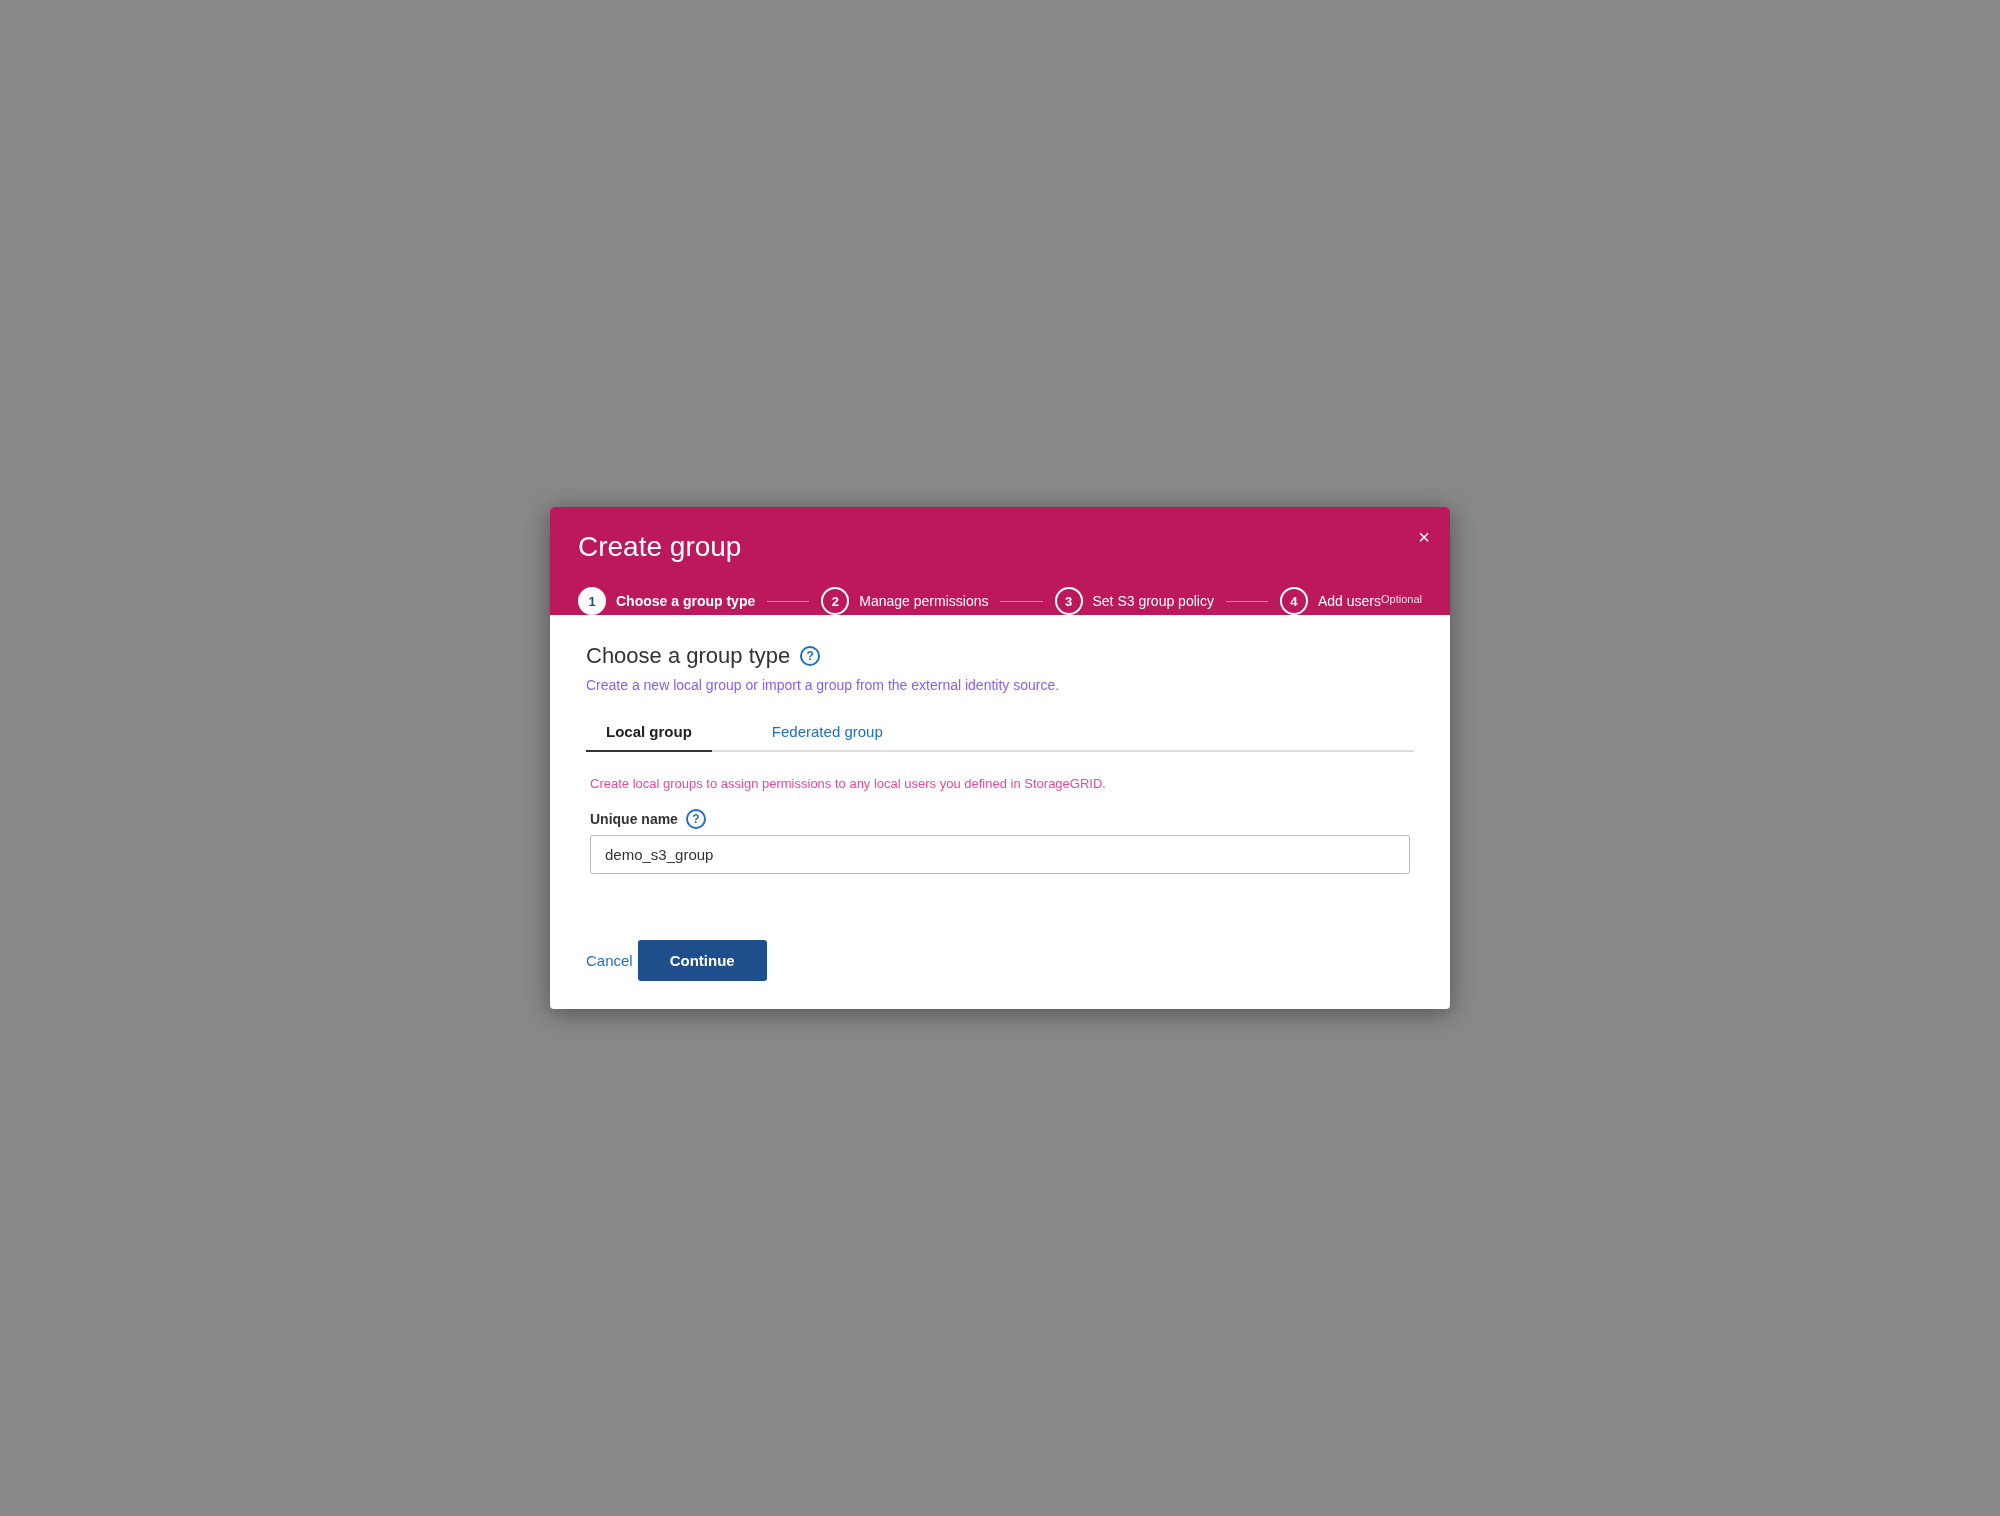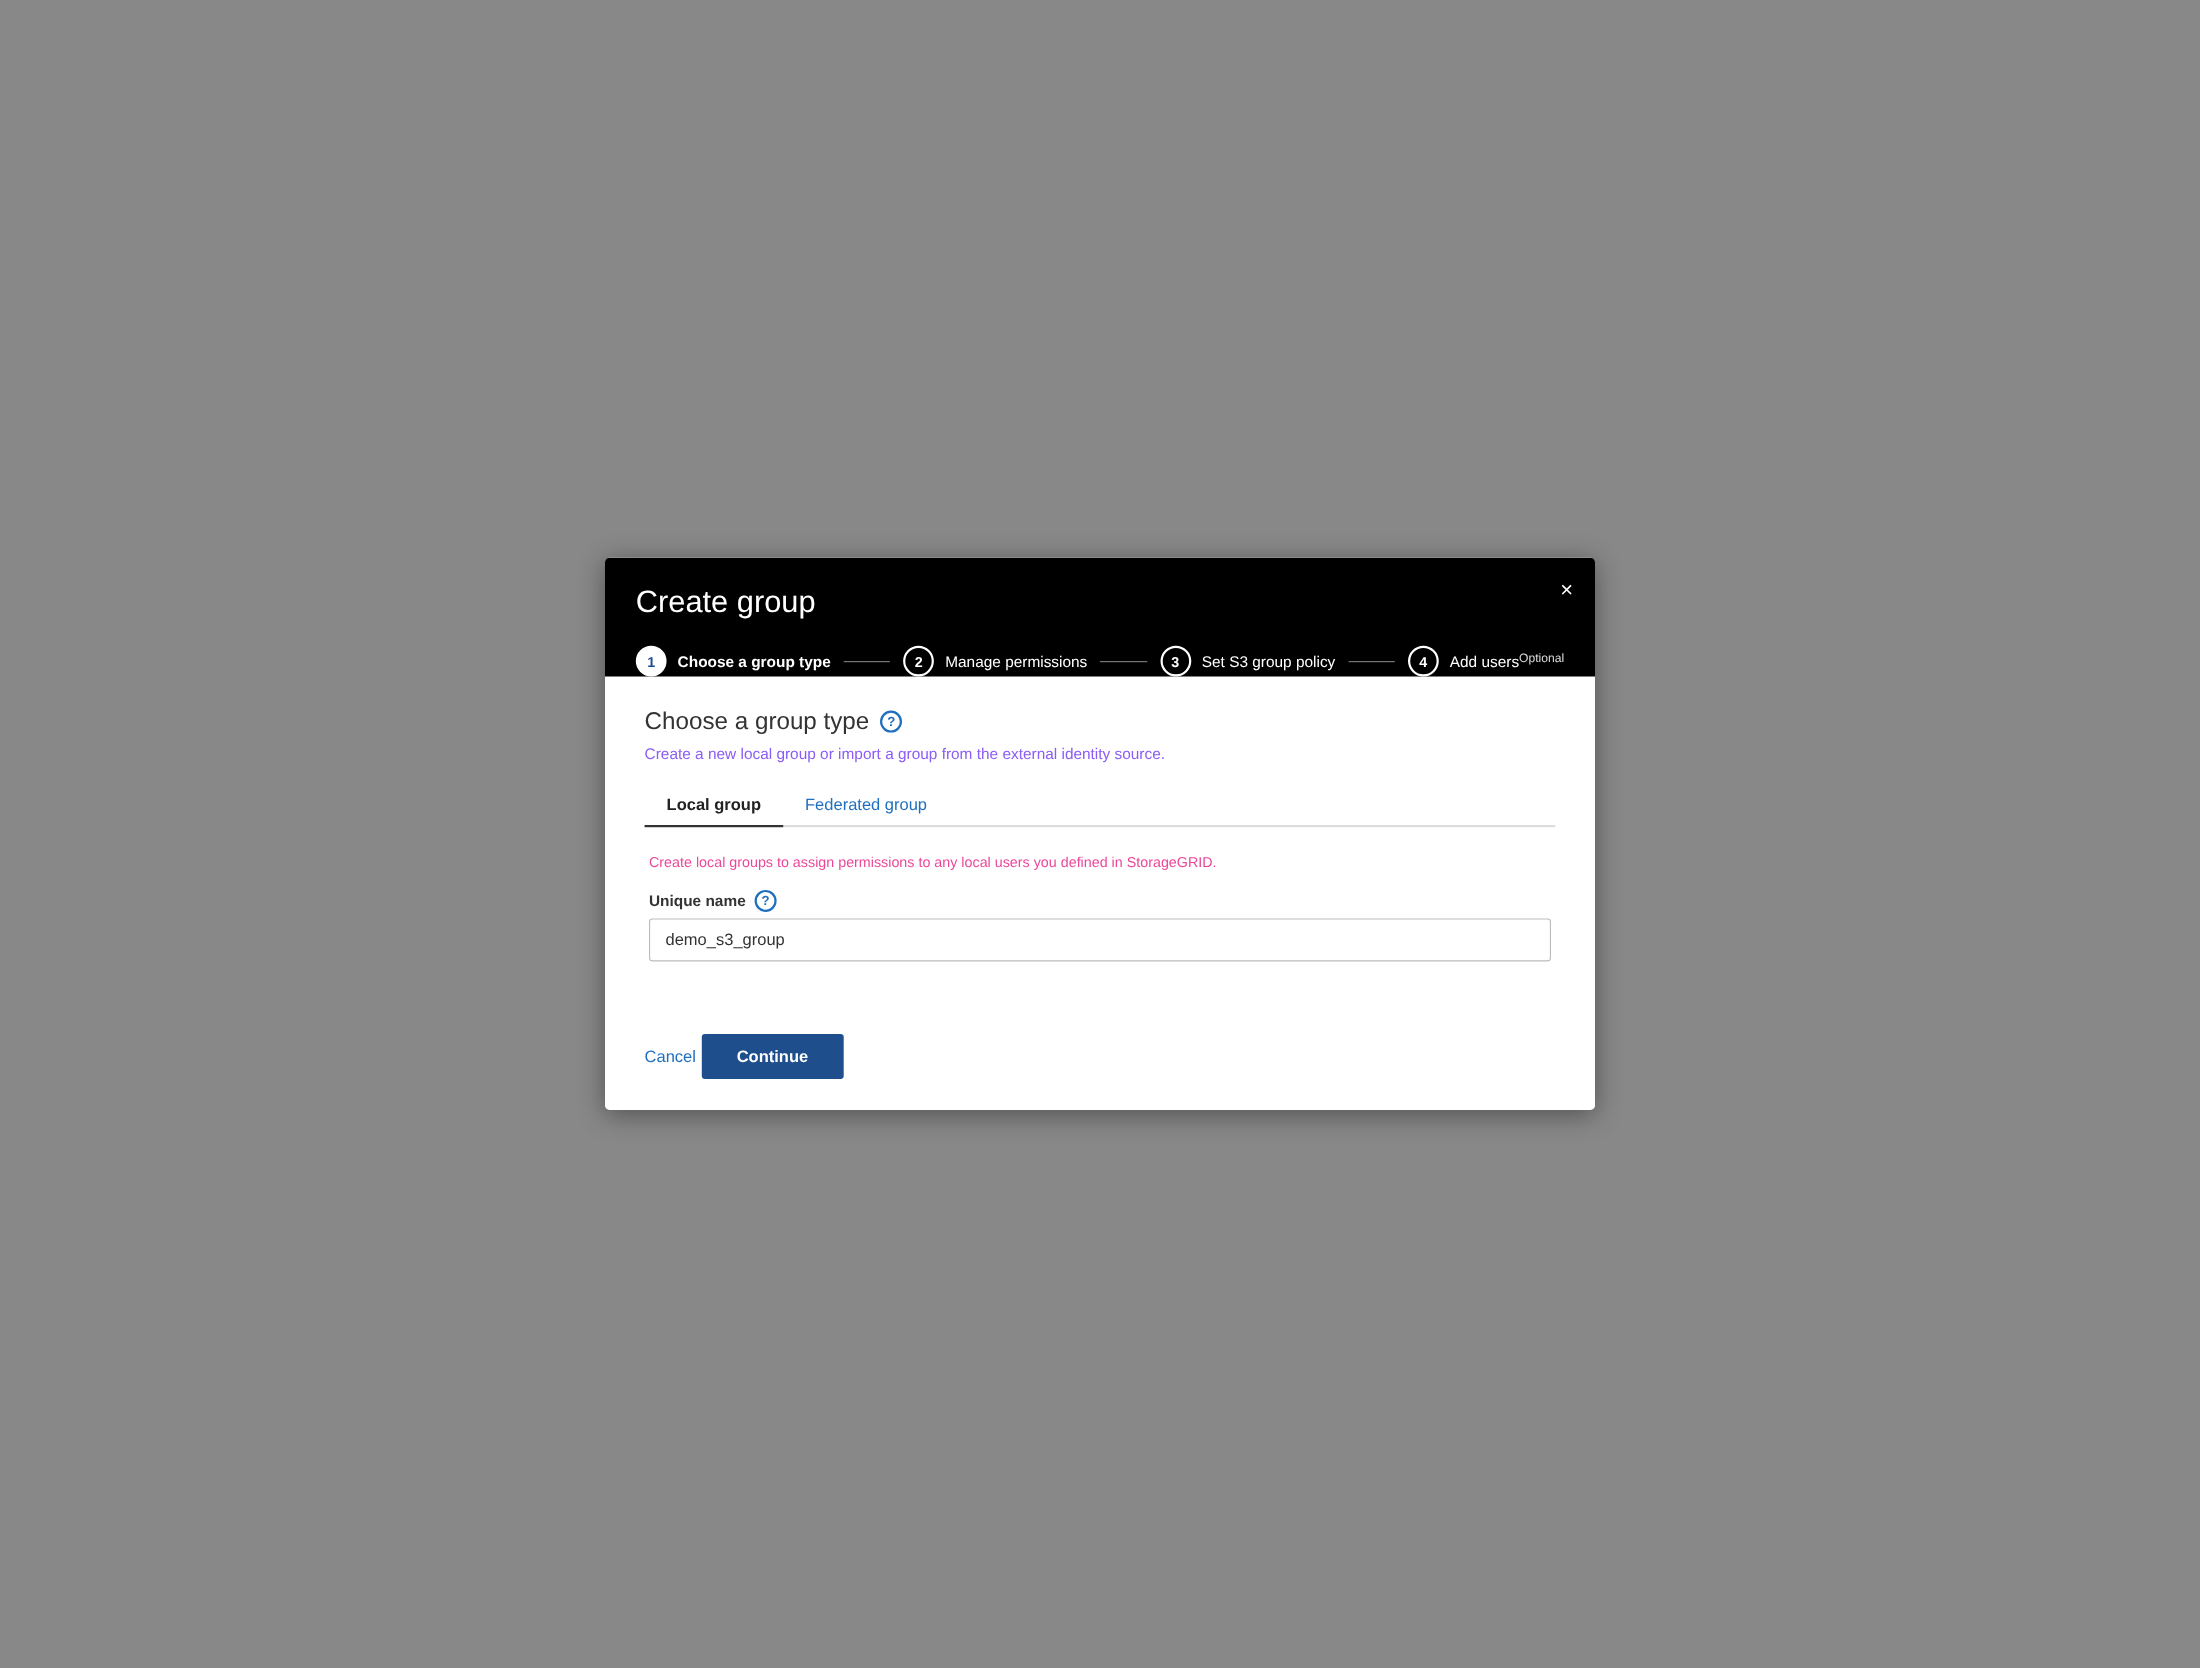--- a/index.html
+++ b/index.html
@@ -12,21 +12,21 @@
       font-family: Arial, sans-serif;
     }
     .modal {
       background: #fff;
       width: 900px;
       border-radius: 4px;
       overflow: hidden;
       box-shadow: 0 4px 24px rgba(0,0,0,0.4);
     }
     .modal-header {
-      background: #000000;
+      background: #be185d;
       color: #fff;
       padding: 24px 28px 0 28px;
       position: relative;
     }
     .modal-title {
       font-size: 28px;
       font-weight: 400;
       margin-bottom: 24px;
     }
     .close-btn {
@@ -119,20 +119,21 @@
     }
     .section-desc {
       font-size: 14px;
       color: #8b5cf6;
       margin-bottom: 20px;
     }
     .tabs {
       display: flex;
       border-bottom: 2px solid #ddd;
       margin-bottom: 24px;
+      gap: 40px;
     }
     .tab {
       padding: 10px 20px;
       font-size: 15px;
       cursor: pointer;
       border: none;
       background: none;
       color: #555;
       border-bottom: 2px solid transparent;
       margin-bottom: -2px;

